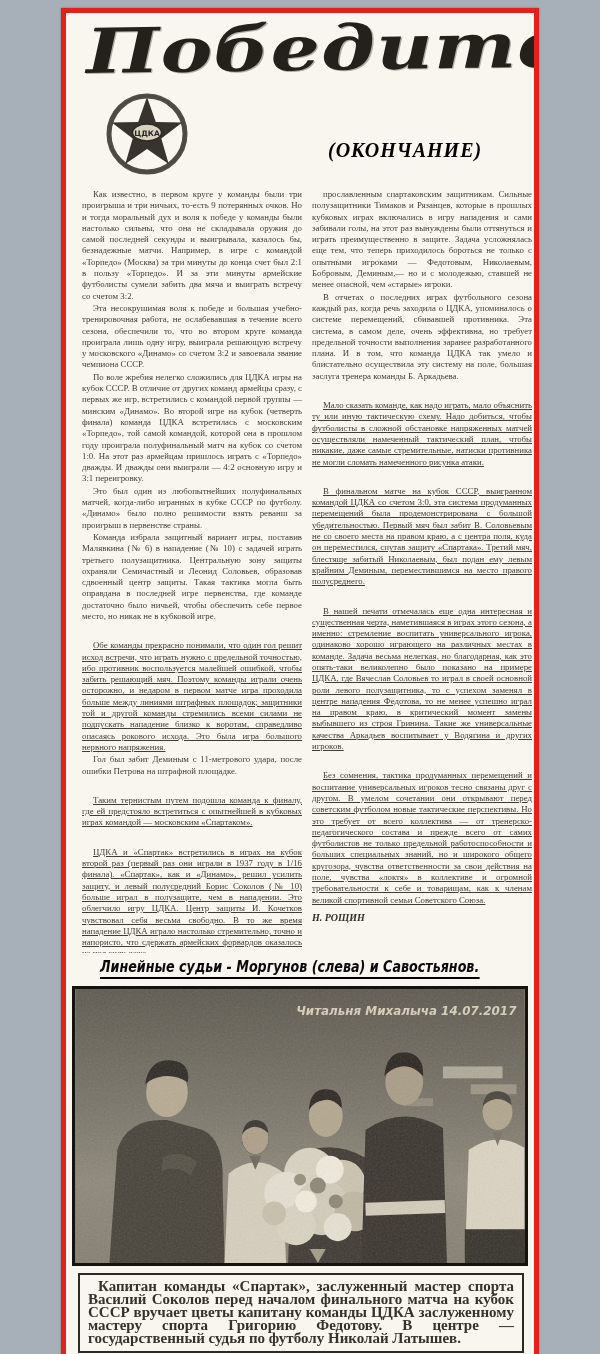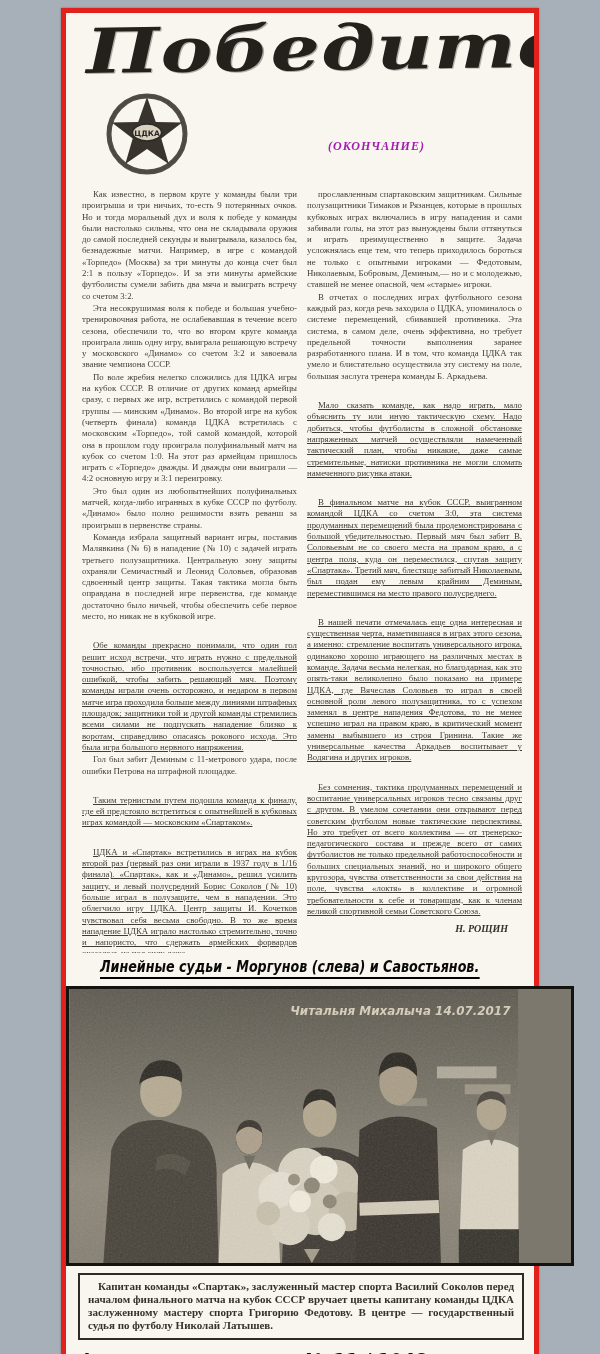--- a/index.html
+++ b/index.html
@@ -33,68 +33,68 @@
   }
   .emblem { position:absolute; left:38px; top:76px; }
   .emblem text {
     font-family:"DejaVu Sans", sans-serif; font-weight:bold;
     font-size:7.5px; fill:#2b2723;
   }
   .subtitle {
     position:absolute; left:262px; top:126px;
     font-family:"Liberation Serif", serif;
     font-style:italic; font-weight:bold;
-    font-size:12px; letter-spacing:1px; color:#a21caf;
+    font-size:20px; letter-spacing:1px; color:#000000;
   }
   
   .columns {
     display:flex; gap:10px;
-    padding:4px 12px 0 16px;
+    padding:4px 2px 0 16px;
     height:768px; overflow:hidden;
   }
   .col {
     flex:1 1 50%;
     font-size:8.8px; line-height:11.3px;
     text-align:justify; color:#403d37;
     hyphens:auto;
   }
   .col p { text-indent:11px; margin-bottom:1px; }
   .col p.sp { margin-top:18px;text-decoration:underline; }
   .signature {
-    text-align:right; text-indent:0 !important;
+    text-indent:0 !important;
     font-weight:bold; font-style:italic;
     font-size:10px; margin-top:6px; padding-right:14px;
     color:#33302b;
   }
   
   .linesmen {
     margin:5px 0 5px 34px;
     display:inline-block;
     font-family:"DejaVu Sans", sans-serif;
     font-weight:bold; font-style:italic;
     font-size:15.5px; color:#0a0a0a;
     transform:scaleX(0.82); transform-origin:left center;
     border-bottom:2px solid #000;
     padding-bottom:1px;
     white-space:nowrap;
   }
   
   .photo-frame {
-    width:508px; margin:2px auto 0 auto;
+    width:456px; margin:2px auto 0 auto;
     border:3px solid #15130f;
     background:#7d786d;
     line-height:0;
     position:relative;
   }
   
   .photo-caption {
     margin:7px 10px 0 12px;
     border:2px solid #2e2b26;
     padding:5px 8px 6px 8px;
-    font-size:11px; line-height:13px;
+    font-size:15px; line-height:13px;
     font-weight:bold; color:#35322c;
     text-align:justify; text-indent:10px;
   }
   
   .footer {
     display:flex; justify-content:space-between; align-items:flex-end;
     margin:9px 16px 8px 12px;
   }
   .footer .mag {
     font-family:"DejaVu Sans", sans-serif;

